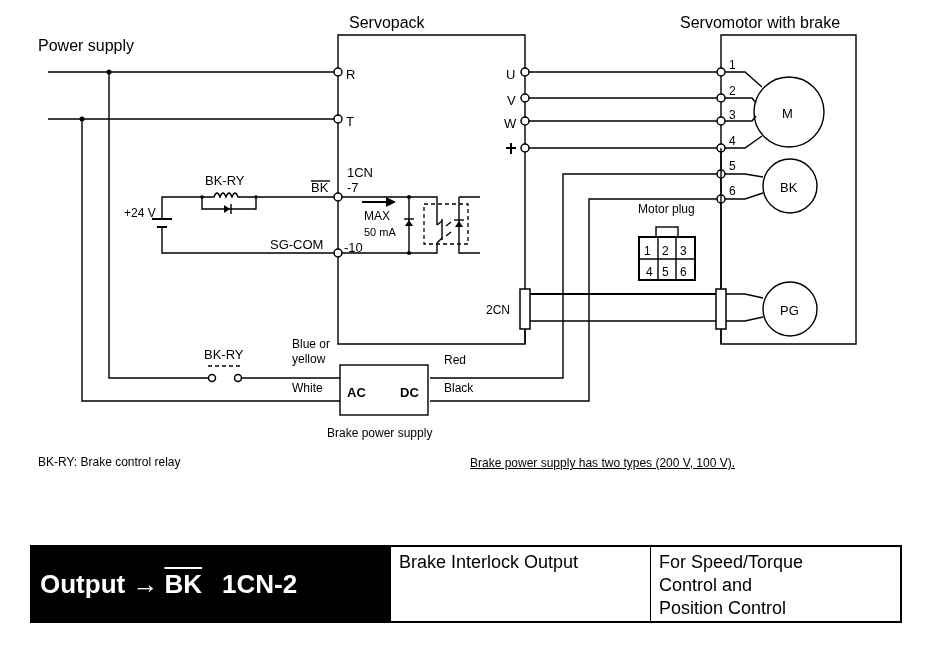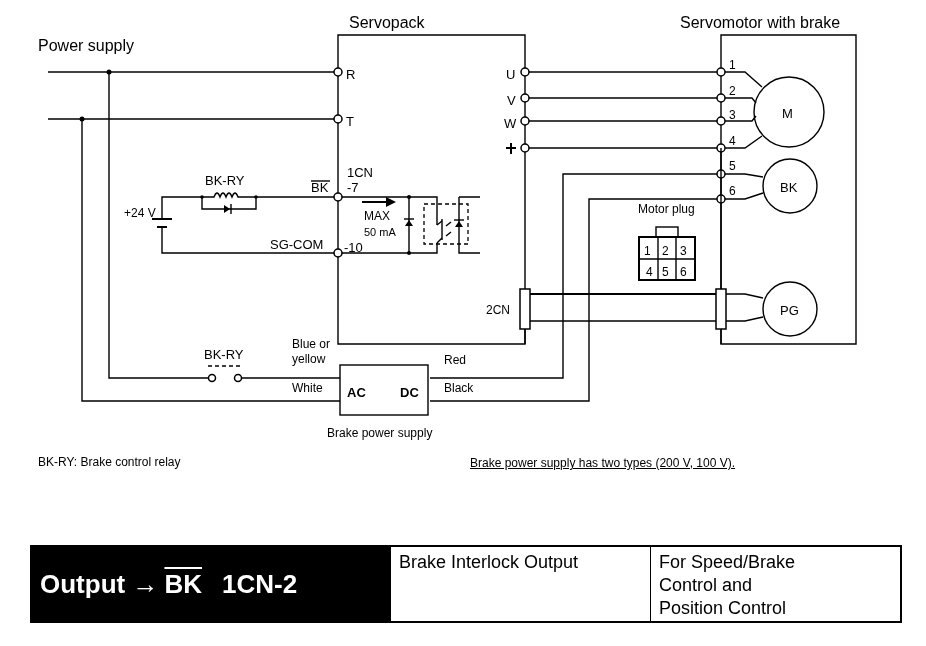--- a/index.html
+++ b/index.html
@@ -198,17 +198,17 @@
   <div class="bt-head">
     <span>Output →</span>
     <span style="width:6px;display:inline-block"></span>
     <span class="ovl">BK</span>
     <span class="sp"></span>
       <span class="sp"></span>
     <span>1CN-2</span>
   </div>
   <div class="bt-desc">Brake Interlock Output</div>
   <div class="bt-mode">
-    <div>For Speed/Brake</div>
+    <div>For Speed/Torque</div>
     <div>Control and</div>
     <div>Position Control</div>
   </div>
 </div>
 
 </body></html>

